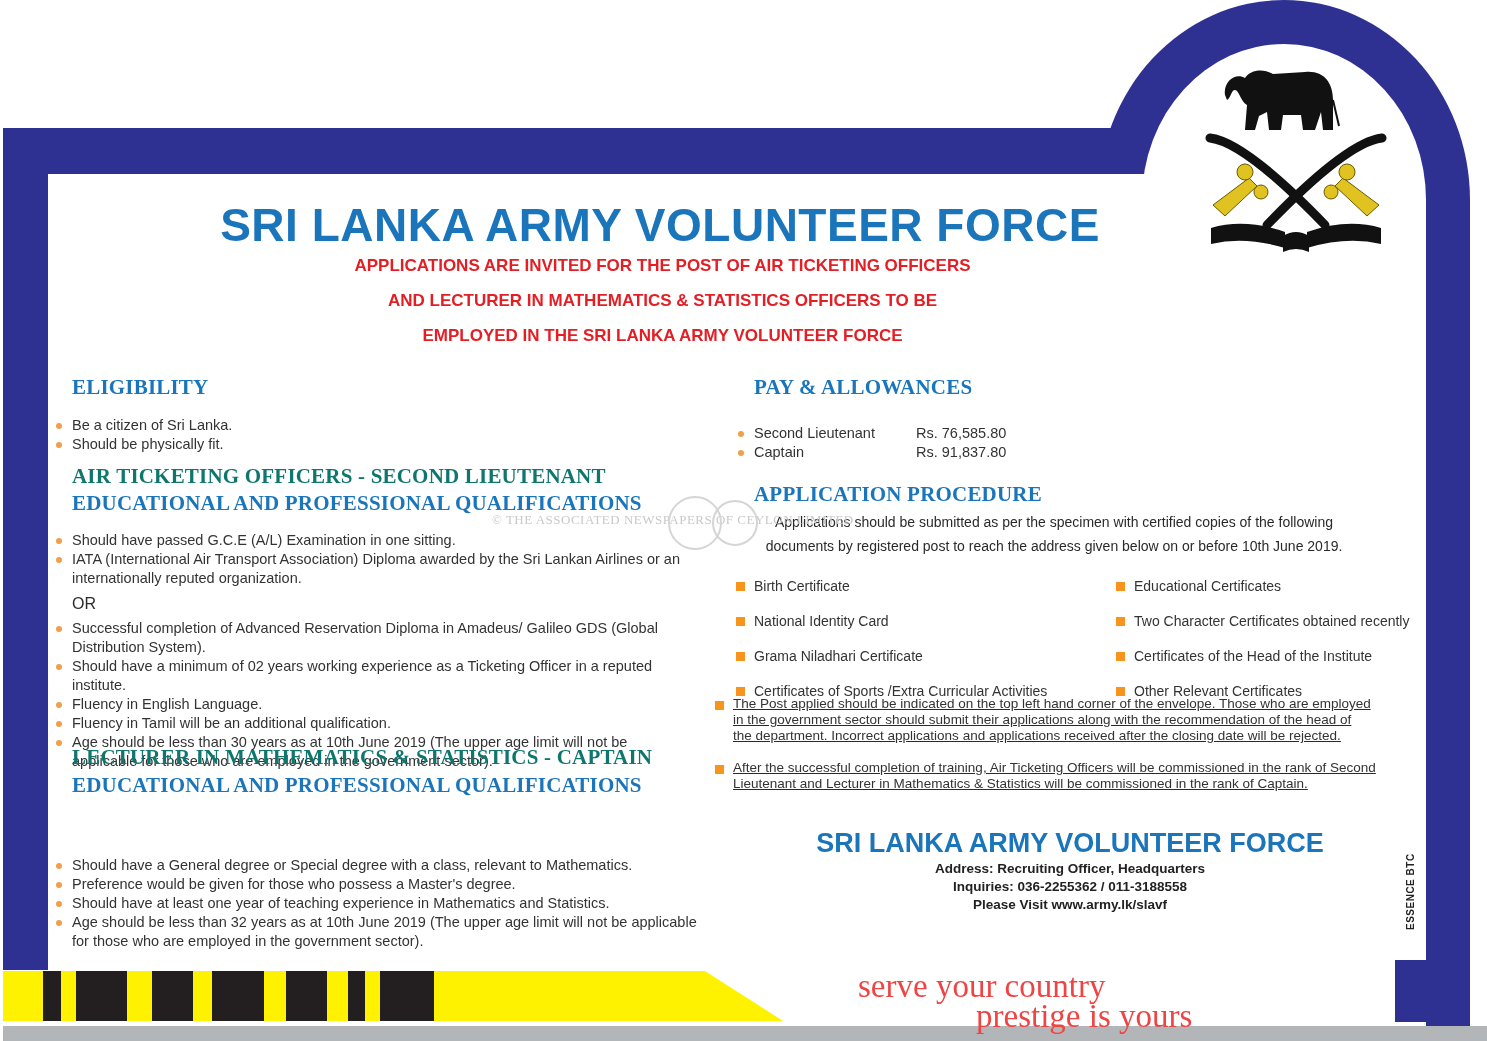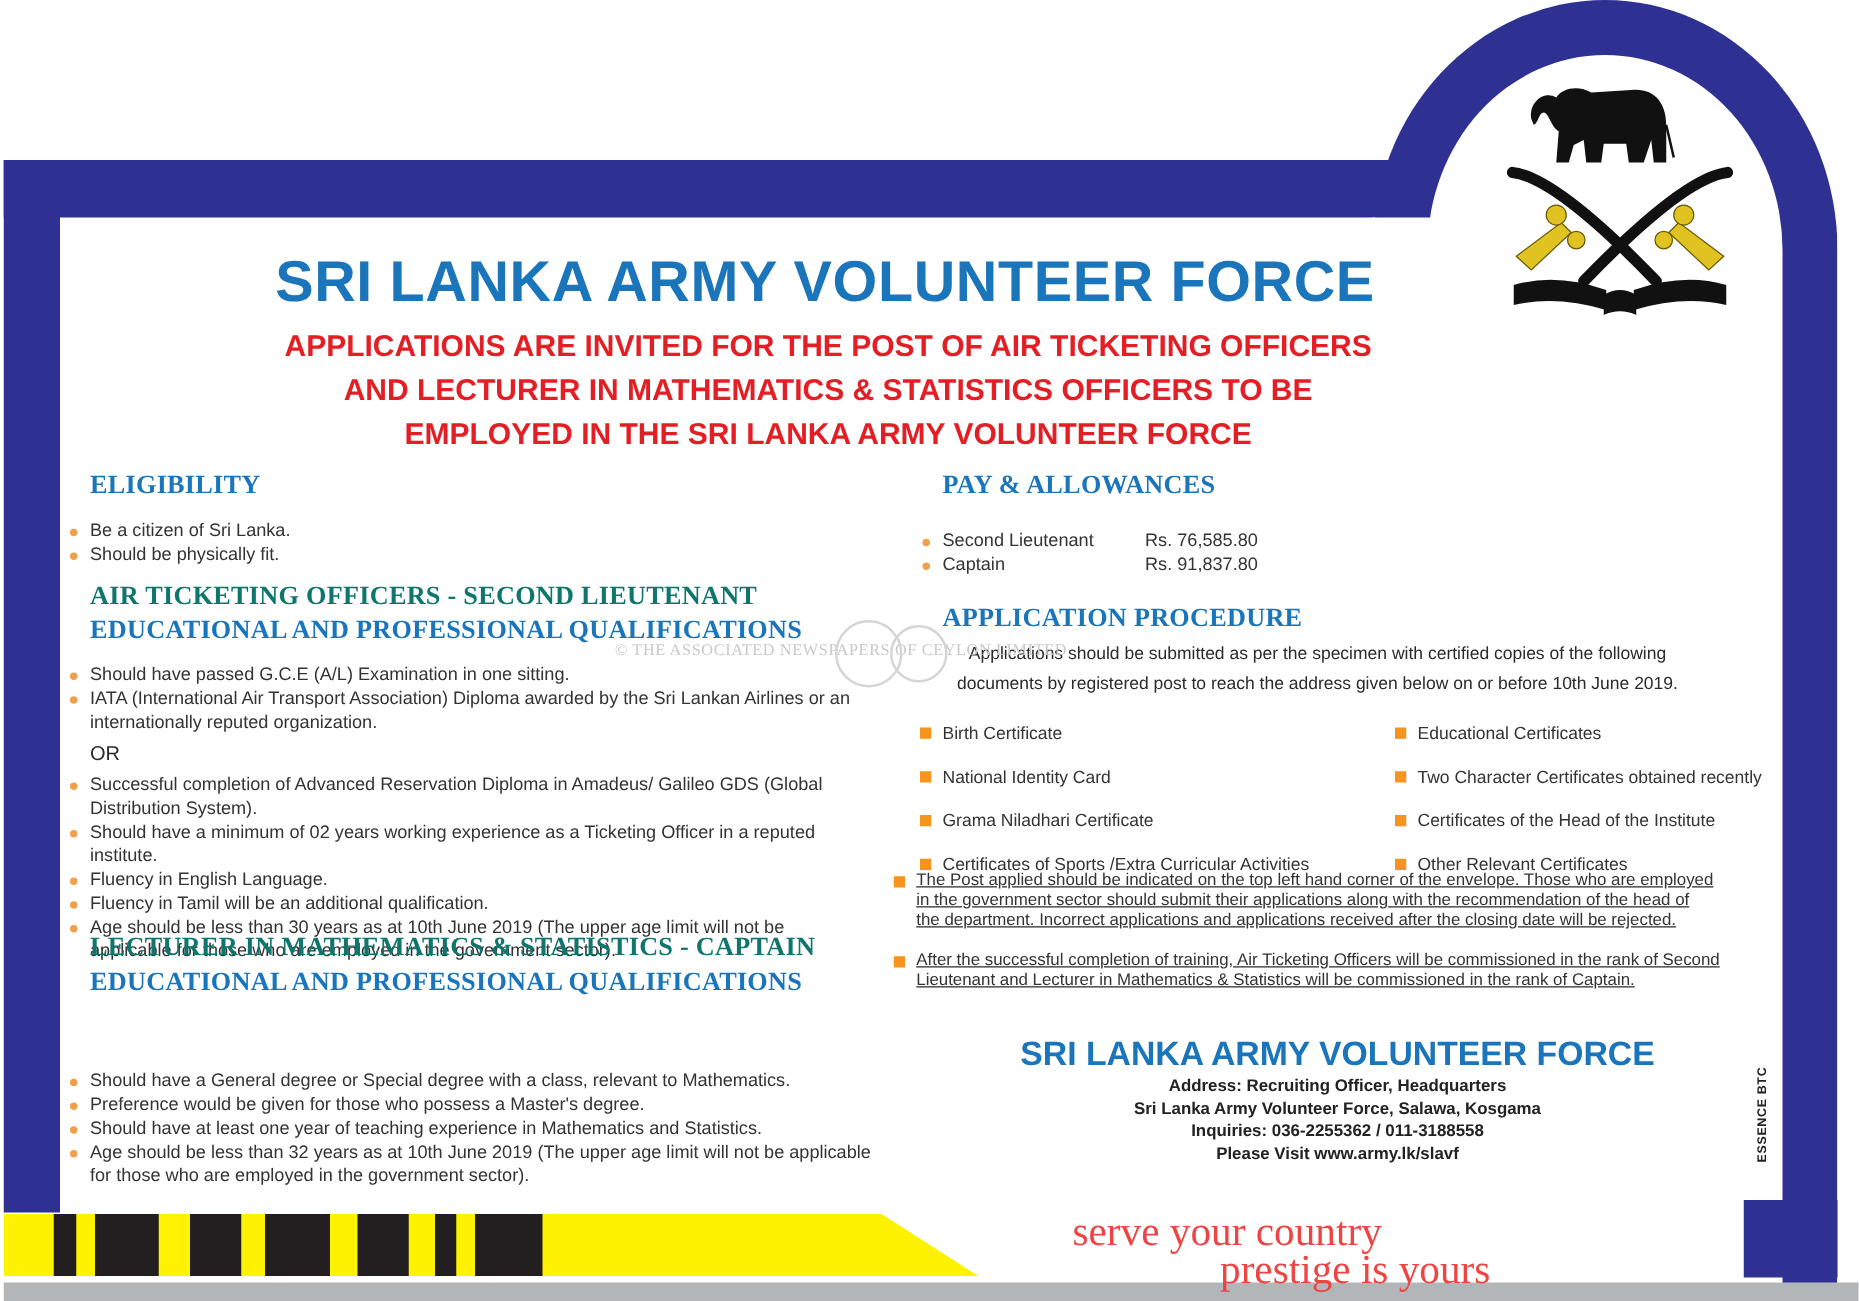--- a/index.html
+++ b/index.html
@@ -26,22 +26,22 @@
     clip-path: polygon(0 0, 90% 0, 100% 100%, 0 100%);
   }
   .hazard .blk { position: absolute; top: 0; height: 100%; background: #231f20; }
 
   
   .main-title {
     position: absolute; left: 0; width: 1320px; top: 198px; text-align: center;
     font-weight: bold; font-size: 46px; color: #1b75bb; letter-spacing: 0.5px;
   }
   .sub-title {
-    position: absolute; left: 0; width: 1325px; top: 260px; text-align: center;
-    font-weight: bold; font-size: 24px; line-height: 35px; color: #e31e24;
+    position: absolute; left: 0; width: 1325px; top: 248px; text-align: center;
+    font-weight: bold; font-size: 17px; line-height: 35px; color: #e31e24;
   }
   .emblem { position: absolute; left: 1205px; top: 60px; width: 182px; height: 196px; }
 
   
   .serif-head { font-family: "Liberation Serif", serif; font-weight: bold; font-size: 21px; letter-spacing: 0.2px; }
   .blue { color: #1b75bb; }
   .red { color: #0f766e; }
 
   .col { position: absolute; }
   .col p, .col li { font-size: 14.5px; line-height: 19px; color: #333; }
@@ -188,21 +188,20 @@
 </ul>
 
 <ul class="col squares" style="left:713px; top:696px; width:690px;text-decoration:underline;">
   <li style="font-size:13.5px; line-height:16px; width:660px;">The Post applied should be indicated on the top left hand corner of the envelope. Those who are employed in the government sector should submit their applications along with the recommendation of the head of the department. Incorrect applications and applications received after the closing date will be rejected.</li>
   <li style="font-size:13.5px; line-height:16px; margin-top:16px;">After the successful completion of training, Air Ticketing Officers will be commissioned in the rank of Second Lieutenant and Lecturer in Mathematics &amp; Statistics will be commissioned in the rank of Captain.</li>
 </ul>
 
 <div class="contact">
   <div class="org">SRI LANKA ARMY VOLUNTEER FORCE</div>
   <div class="line">Address: Recruiting Officer, Headquarters</div>
-  <div class="line">Sri Lanka Army Volunteer Force, Salawa, Kosgama</div>
   <div class="line">Inquiries: 036-2255362 / 011-3188558</div>
   <div class="line">Please Visit www.army.lk/slavf</div>
 </div>
 
 <div class="slogan">
   <div>serve your country</div>
   <div class="l2">prestige is yours</div>
 </div>
 
 <div class="essence">ESSENCE BTC</div>

